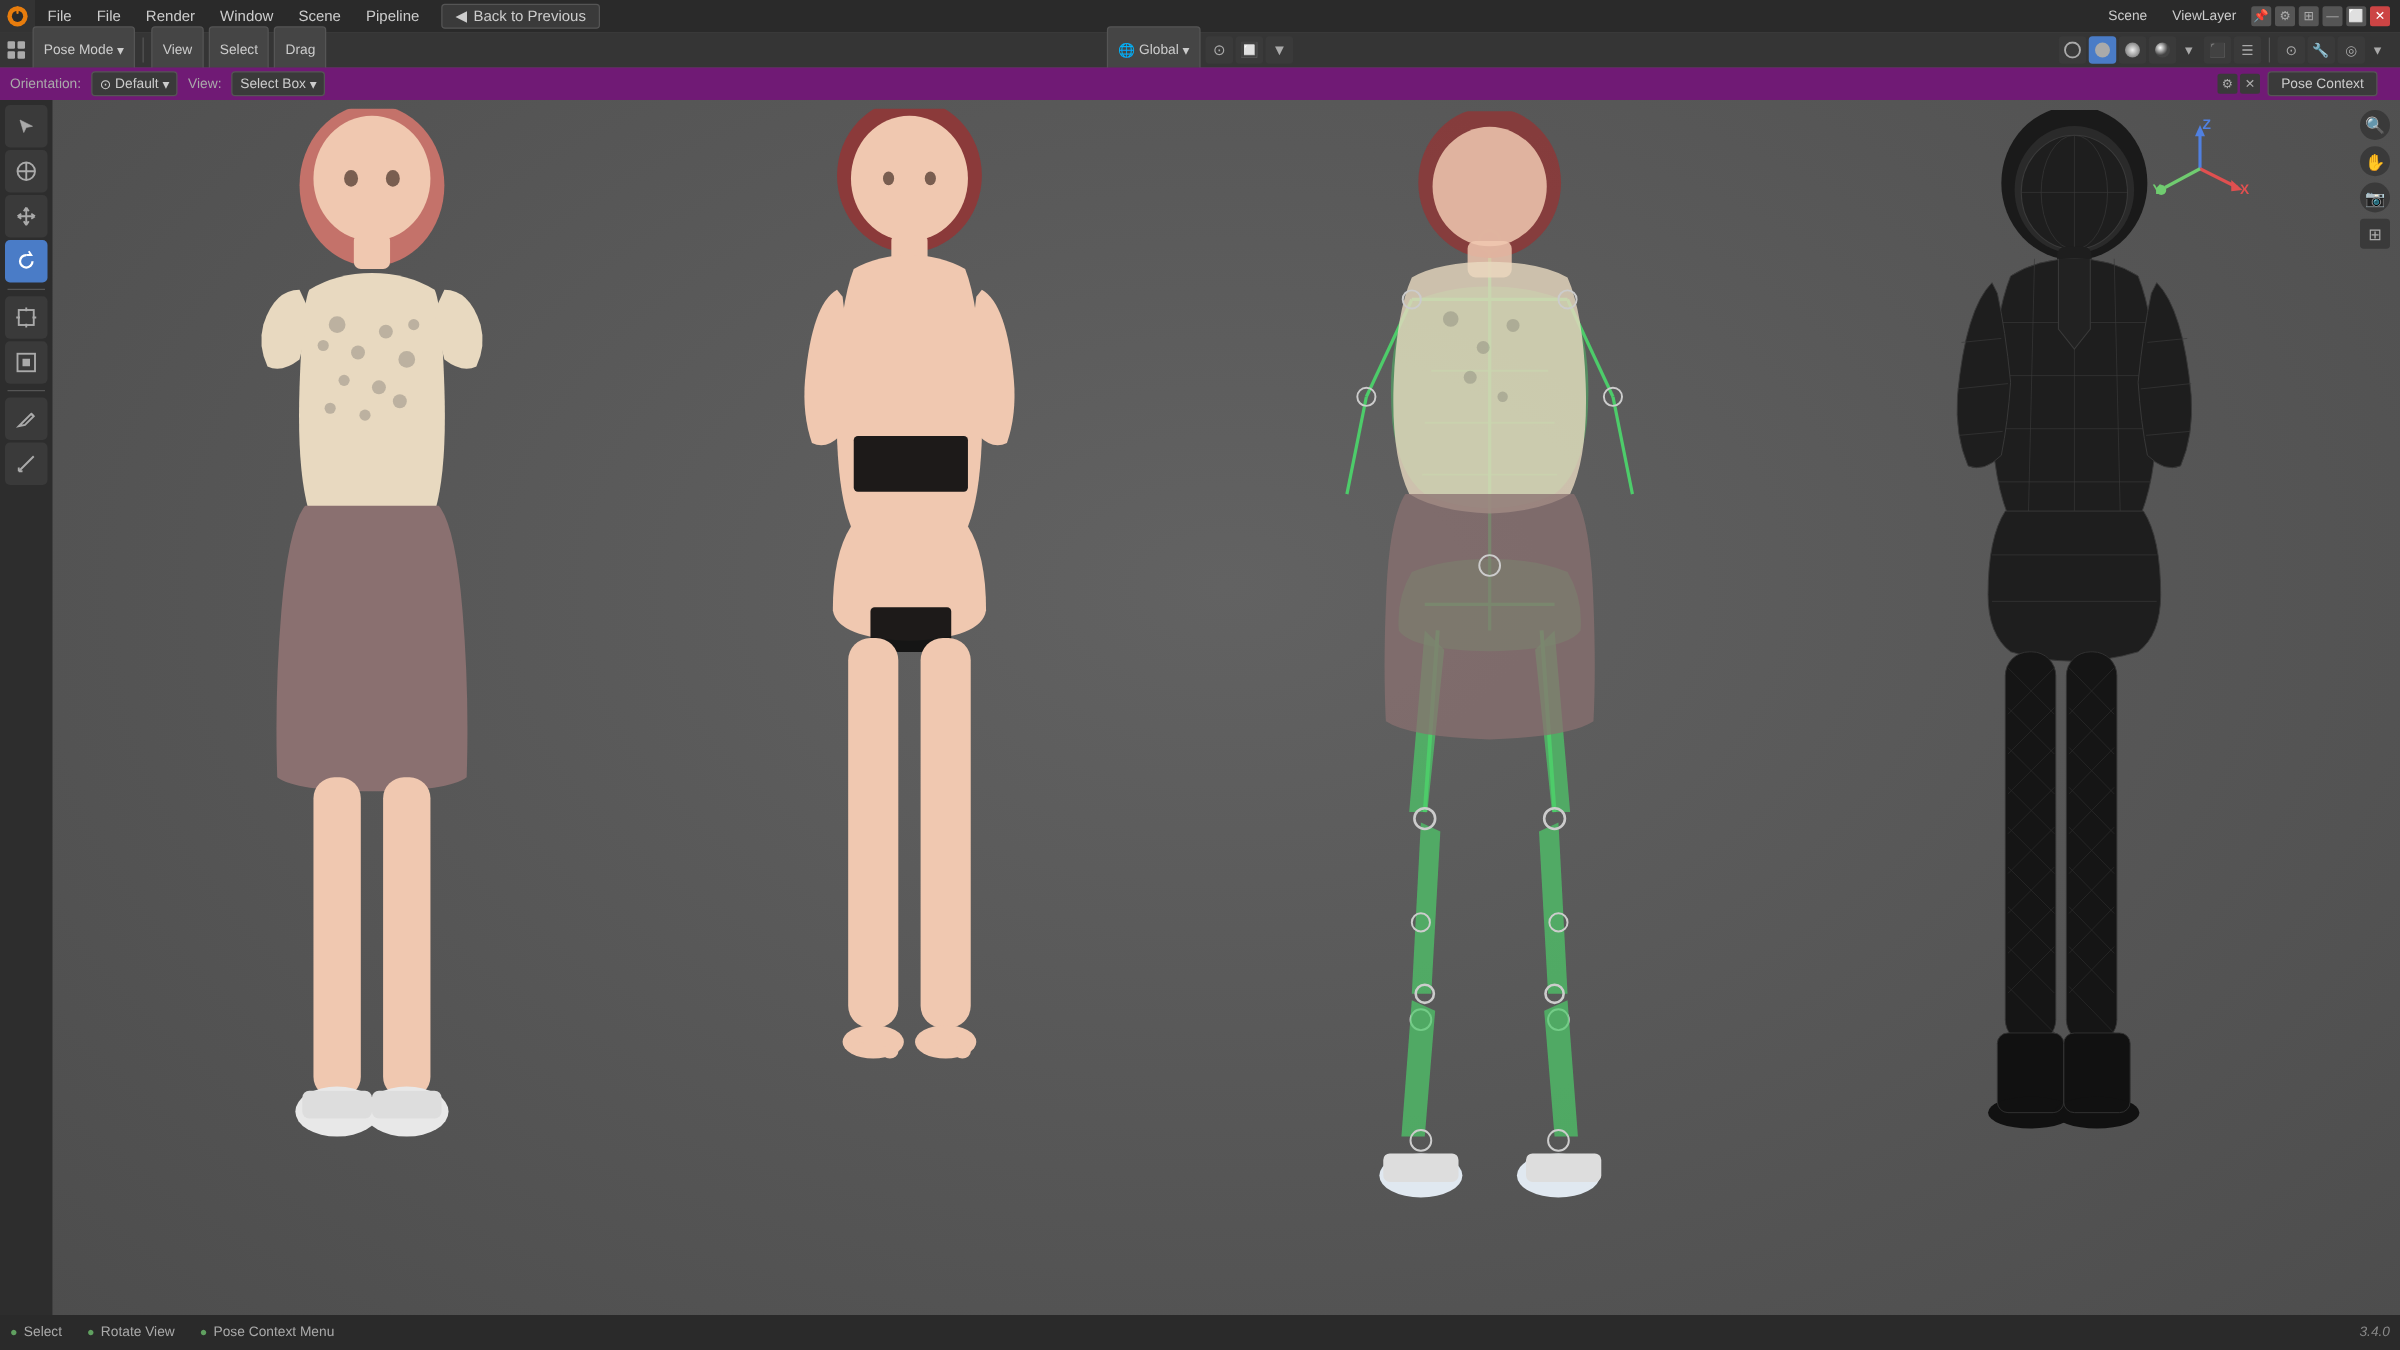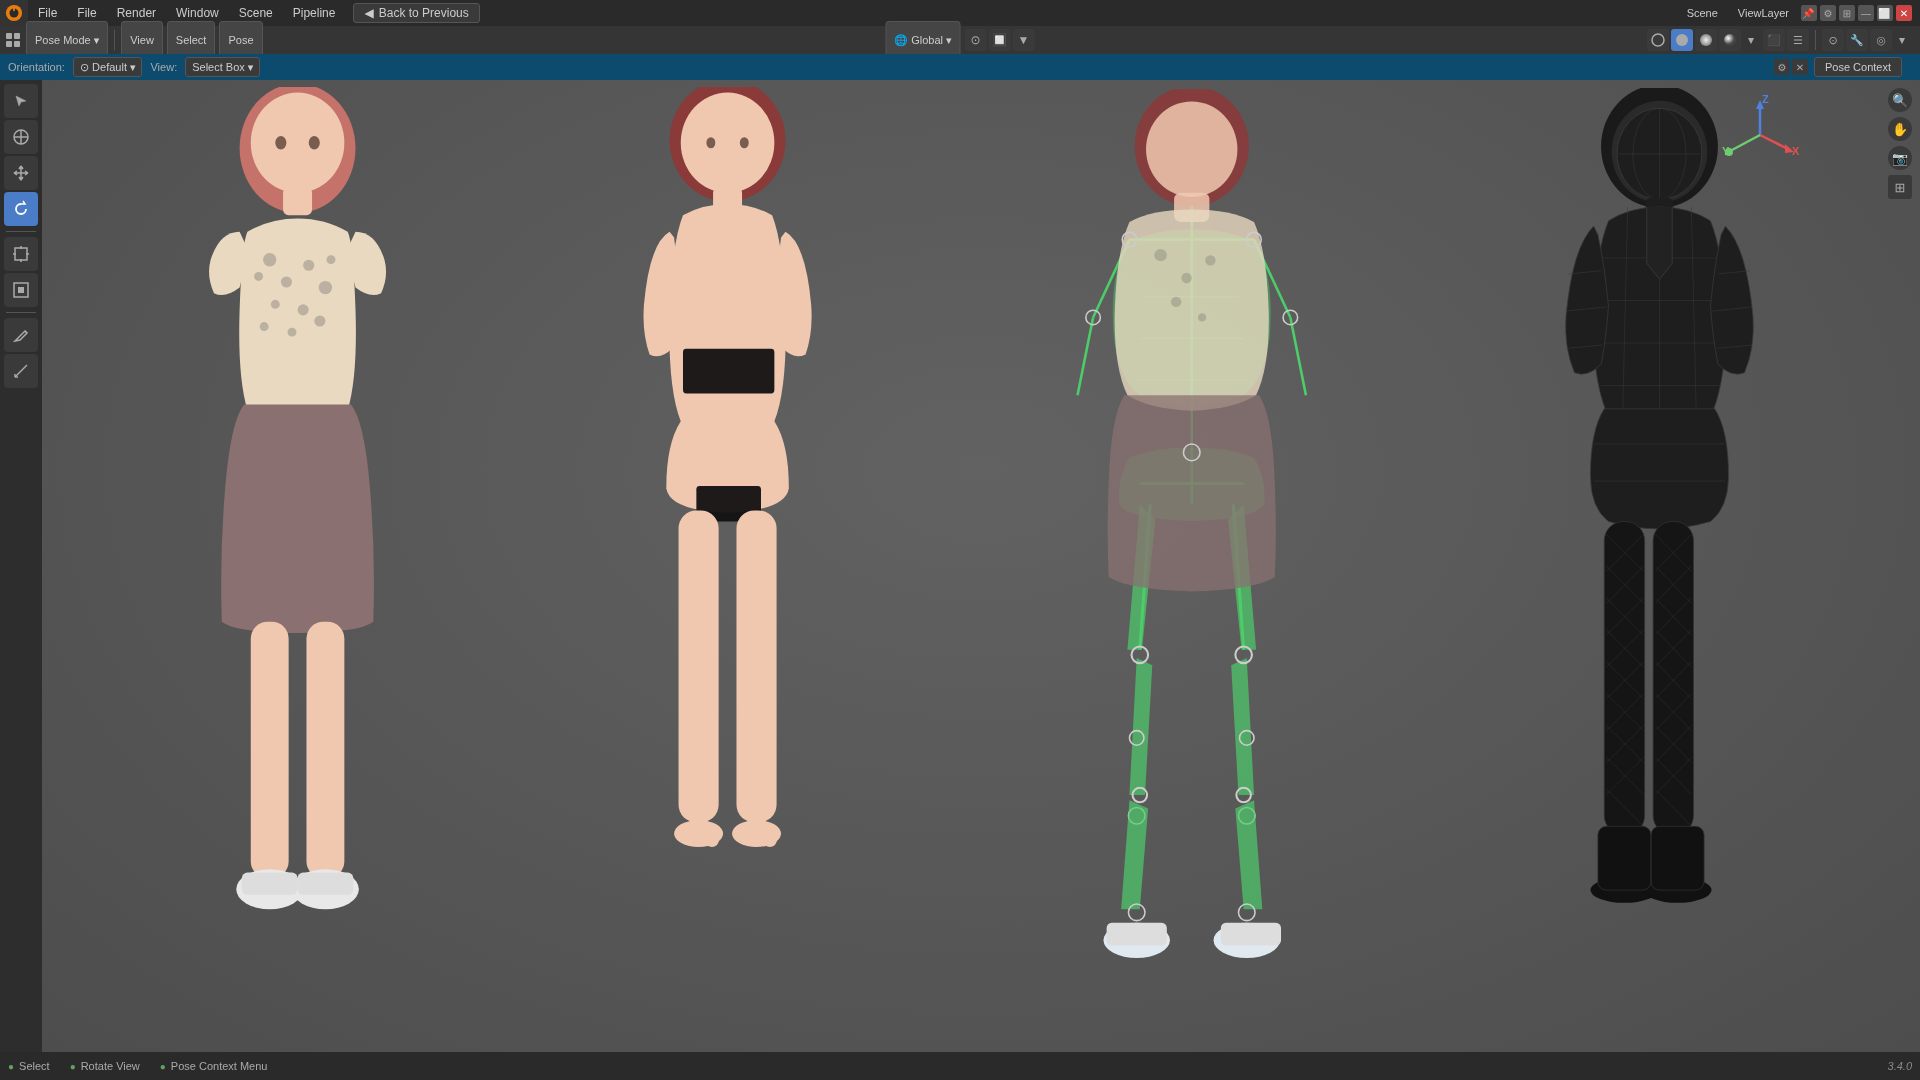--- a/index.html
+++ b/index.html
@@ -102,21 +102,21 @@
       cursor: pointer;
       color: #ccc;
       font-size: 11px;
     }
     .toolbar-sep { width: 1px; height: 20px; background: #555; margin: 0 2px; }
 
     
     #options-bar {
       width: 100%;
       height: 26px;
-      background: #0c4a6e;
+      background: #701a75;
       display: flex;
       align-items: center;
       gap: 8px;
       position: absolute;
       top: 54px;
       left: 0;
       z-index: 100;
       padding: 0 8px;
     }
     .options-label {
@@ -294,21 +294,21 @@
         <rect x="9" y="9" width="6" height="6" rx="1"></rect>
       </svg>
     </div>
     <div class="toolbar-btn">
       <span>Pose Mode</span>
       <span>▾</span>
     </div>
     <div class="toolbar-sep"></div>
     <div class="toolbar-btn">View</div>
     <div class="toolbar-btn">Select</div>
-    <div class="toolbar-btn">Pose</div>
+    <div class="toolbar-btn">Drag</div>
   </div>
   <div class="header-toolbar-center">
     <div class="toolbar-btn">
       <span>🌐</span>
       <span>Global</span>
       <span>▾</span>
     </div>
     <div style="display:flex;gap:2px;">
       <div style="width:22px;height:22px;background:#3a3a3a;border-radius:3px;display:flex;align-items:center;justify-content:center;cursor:pointer;color:#aaa;font-size:12px;">⊙</div>
       <div style="width:22px;height:22px;background:#3a3a3a;border-radius:3px;display:flex;align-items:center;justify-content:center;cursor:pointer;color:#aaa;font-size:12px;">🔲</div>

